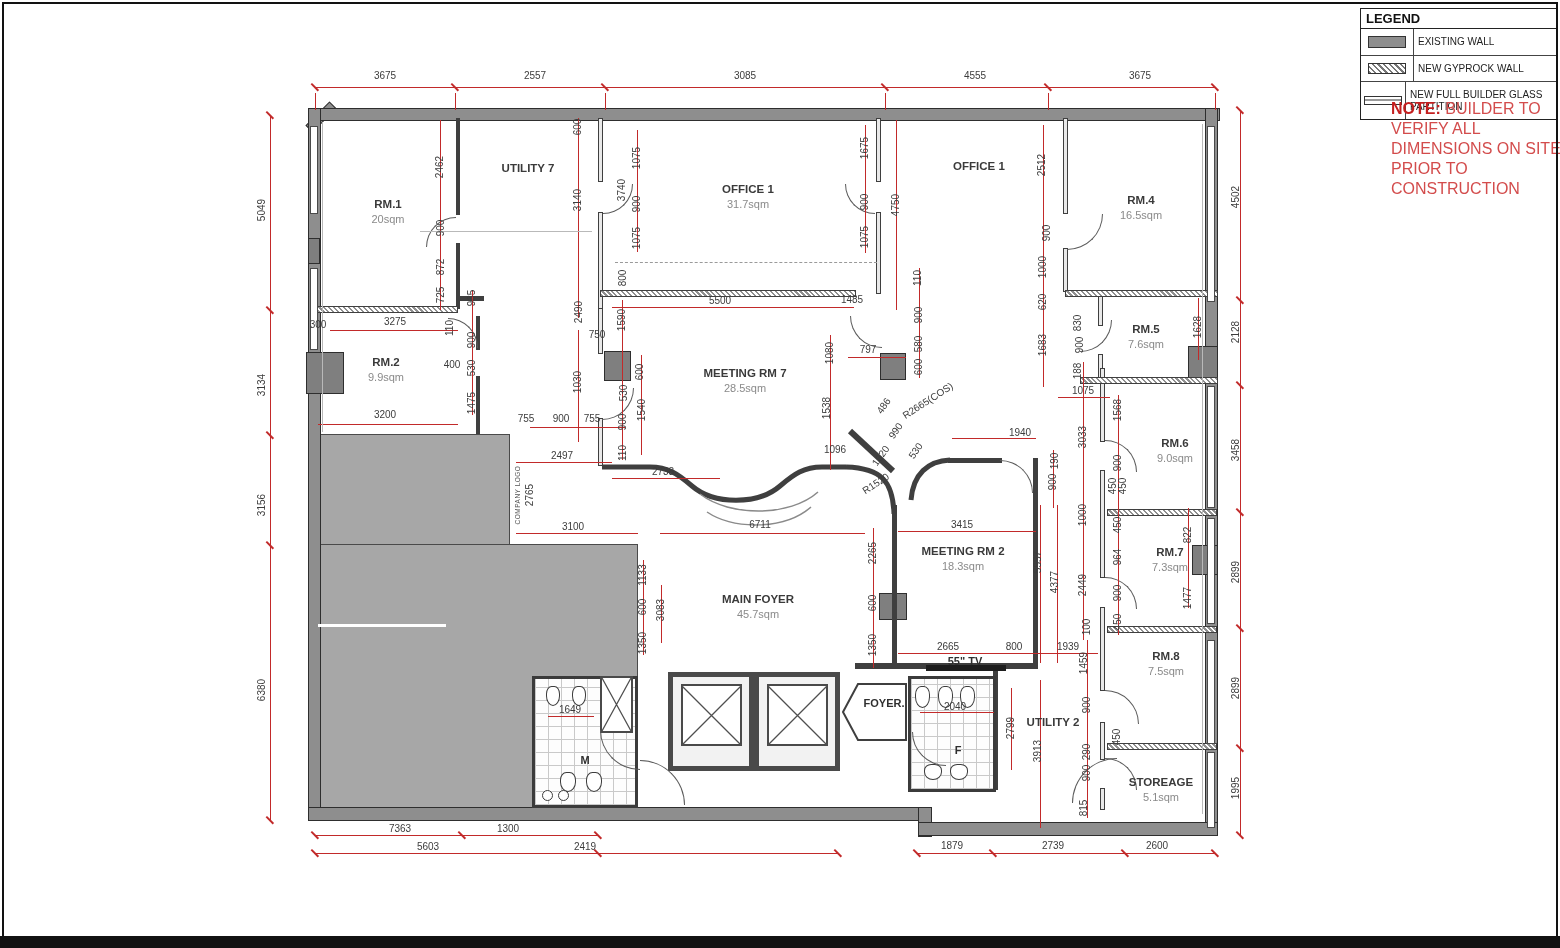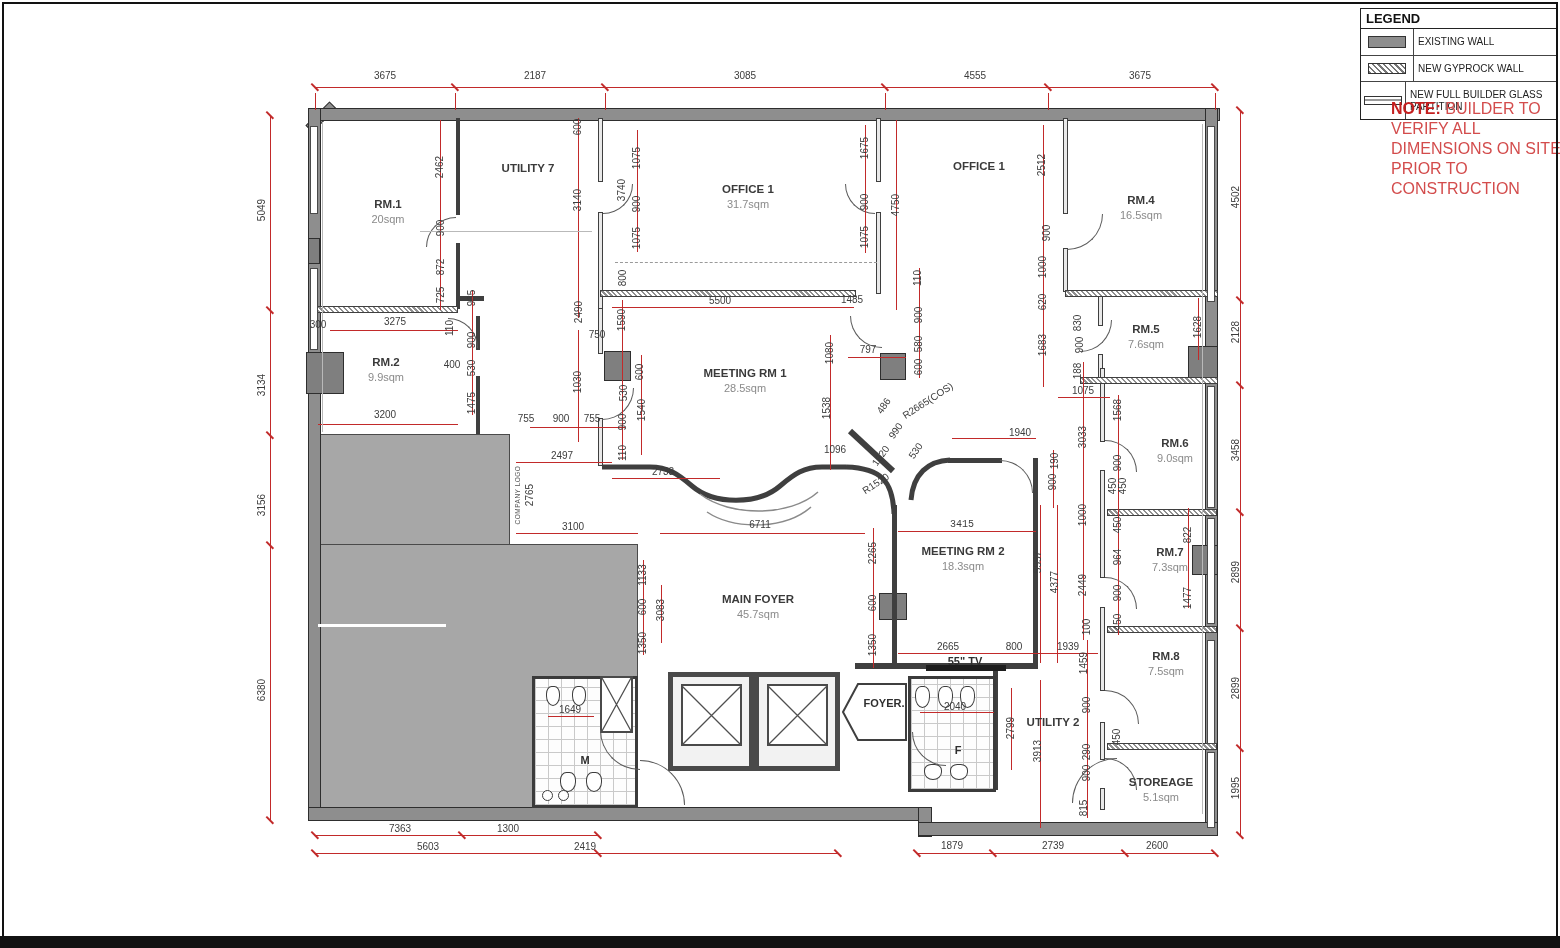--- a/index.html
+++ b/index.html
@@ -275,21 +275,21 @@
       <div class="tick" style="transform: rotate(45deg); position: absolute; left: 838px; top: 853px;"></div>
       <div class="tick" style="transform: rotate(45deg); position: absolute; left: 917px; top: 853px;"></div>
       <div class="tick" style="transform: rotate(45deg); position: absolute; left: 993px; top: 853px;"></div>
       <div class="tick" style="transform: rotate(45deg); position: absolute; left: 1125px; top: 853px;"></div>
       <div class="tick" style="transform: rotate(45deg); position: absolute; left: 1215px; top: 853px;"></div>
     </div>
 
   <div class="layer">
 
   <span class="lbl" style="position: absolute; left: 385px; top: 76px;">3675</span>
-      <span class="lbl" style="position: absolute; left: 535px; top: 76px;">2187</span>
+      <span class="lbl" style="position: absolute; left: 535px; top: 76px;">2557</span>
       <span class="lbl" style="position: absolute; left: 745px; top: 76px;">3085</span>
       <span class="lbl" style="position: absolute; left: 975px; top: 76px;">4555</span>
       <span class="lbl" style="position: absolute; left: 1140px; top: 76px;">3675</span>
       <span class="lbl" style="position: absolute; left: 262px; top: 210px; transform: rotate(-90deg);">5049</span>
       <span class="lbl" style="position: absolute; left: 262px; top: 385px; transform: rotate(-90deg);">3134</span>
       <span class="lbl" style="position: absolute; left: 262px; top: 505px; transform: rotate(-90deg);">3156</span>
       <span class="lbl" style="position: absolute; left: 262px; top: 690px; transform: rotate(-90deg);">6380</span>
       <span class="lbl" style="position: absolute; left: 1236px; top: 197px; transform: rotate(-90deg);">4502</span>
       <span class="lbl" style="position: absolute; left: 1236px; top: 332px; transform: rotate(-90deg);">2128</span>
       <span class="lbl" style="position: absolute; left: 1236px; top: 450px; transform: rotate(-90deg);">3458</span>
@@ -348,21 +348,21 @@
       <span class="lbl" style="position: absolute; left: 835px; top: 450px;">1096</span>
       <span class="lbl" style="position: absolute; left: 928px; top: 401px; transform: rotate(-33deg);">R2665(COS)</span>
       <span class="lbl" style="position: absolute; left: 884px; top: 406px; transform: rotate(-55deg);">486</span>
       <span class="lbl" style="position: absolute; left: 896px; top: 431px; transform: rotate(-55deg);">990</span>
       <span class="lbl" style="position: absolute; left: 916px; top: 451px; transform: rotate(-55deg);">530</span>
       <span class="lbl" style="position: absolute; left: 881px; top: 456px; transform: rotate(-55deg);">1620</span>
       <span class="lbl" style="position: absolute; left: 876px; top: 484px; transform: rotate(-33deg);">R1520</span>
       <span class="lbl" style="position: absolute; left: 1020px; top: 433px;">1940</span>
       <span class="lbl" style="position: absolute; left: 1055px; top: 461px; transform: rotate(-90deg);">190</span>
       <span class="lbl" style="position: absolute; left: 1053px; top: 482px; transform: rotate(-90deg);">900</span>
-      <span class="lbl" style="position: absolute; left: 962px; top: 525px; font-family: Liberation Mono, monospace;">3415</span>
+      <span class="lbl" style="position: absolute; left: 962px; top: 525px;">3415</span>
       <span class="lbl" style="position: absolute; left: 873px; top: 553px; transform: rotate(-90deg);">2265</span>
       <span class="lbl" style="position: absolute; left: 1038px; top: 562px; transform: rotate(-90deg);">5557</span>
       <span class="lbl" style="position: absolute; left: 1055px; top: 582px; transform: rotate(-90deg);">4377</span>
       <span class="lbl" style="position: absolute; left: 873px; top: 603px; transform: rotate(-90deg);">600</span>
       <span class="lbl" style="position: absolute; left: 873px; top: 645px; transform: rotate(-90deg);">1350</span>
       <span class="lbl" style="position: absolute; left: 948px; top: 647px;">2665</span>
       <span class="lbl" style="position: absolute; left: 1014px; top: 647px;">800</span>
       <span class="lbl" style="position: absolute; left: 1068px; top: 647px;">1939</span>
       <span class="lbl" style="position: absolute; left: 1084px; top: 663px; transform: rotate(-90deg);">1459</span>
       <span class="lbl" style="position: absolute; left: 1011px; top: 728px; transform: rotate(-90deg);">2799</span>
@@ -453,21 +453,21 @@
     </div>
       <div class="room" style="position: absolute; left: 1170px; top: 560px;">
       <span class="nm">RM.7</span>
       <span class="ar">7.3sqm</span>
     </div>
       <div class="room" style="position: absolute; left: 1166px; top: 664px;">
       <span class="nm">RM.8</span>
       <span class="ar">7.5sqm</span>
     </div>
       <div class="room" style="position: absolute; left: 745px; top: 381px;">
-      <span class="nm">MEETING RM 1</span>
+      <span class="nm">MEETING RM 7</span>
       <span class="ar">28.5sqm</span>
     </div>
       <div class="room" style="position: absolute; left: 963px; top: 559px;">
       <span class="nm">MEETING RM 2</span>
       <span class="ar">18.3sqm</span>
     </div>
       <div class="room" style="position: absolute; left: 758px; top: 607px;">
       <span class="nm">MAIN FOYER</span>
       <span class="ar">45.7sqm</span>
     </div>

